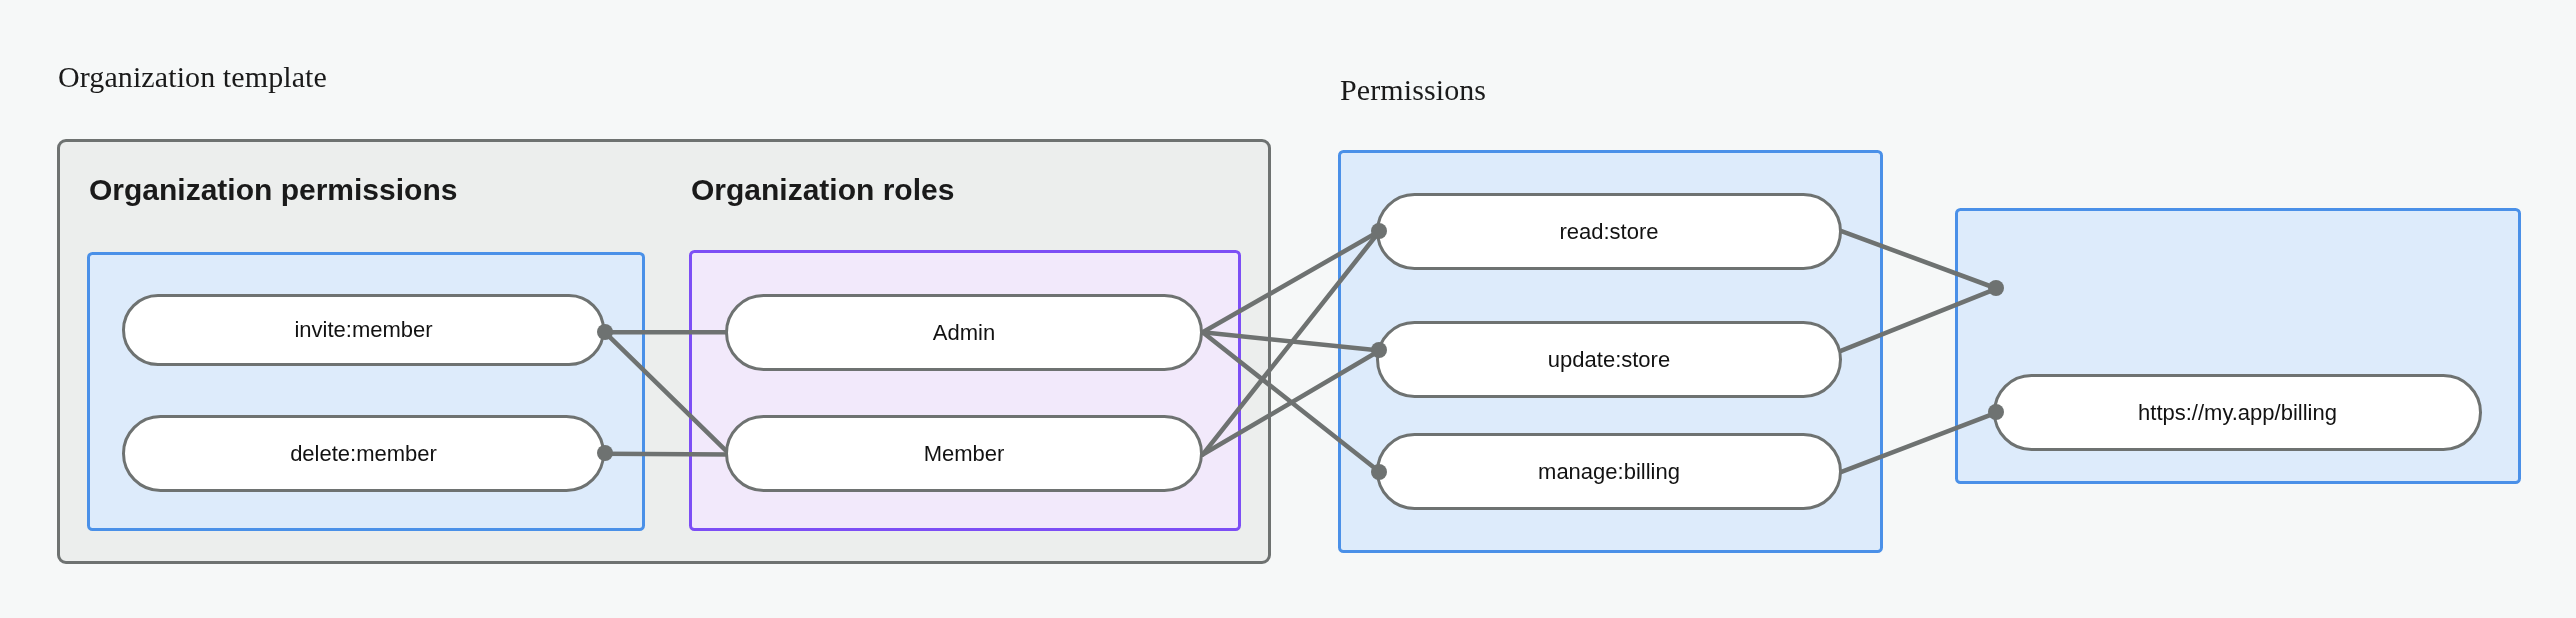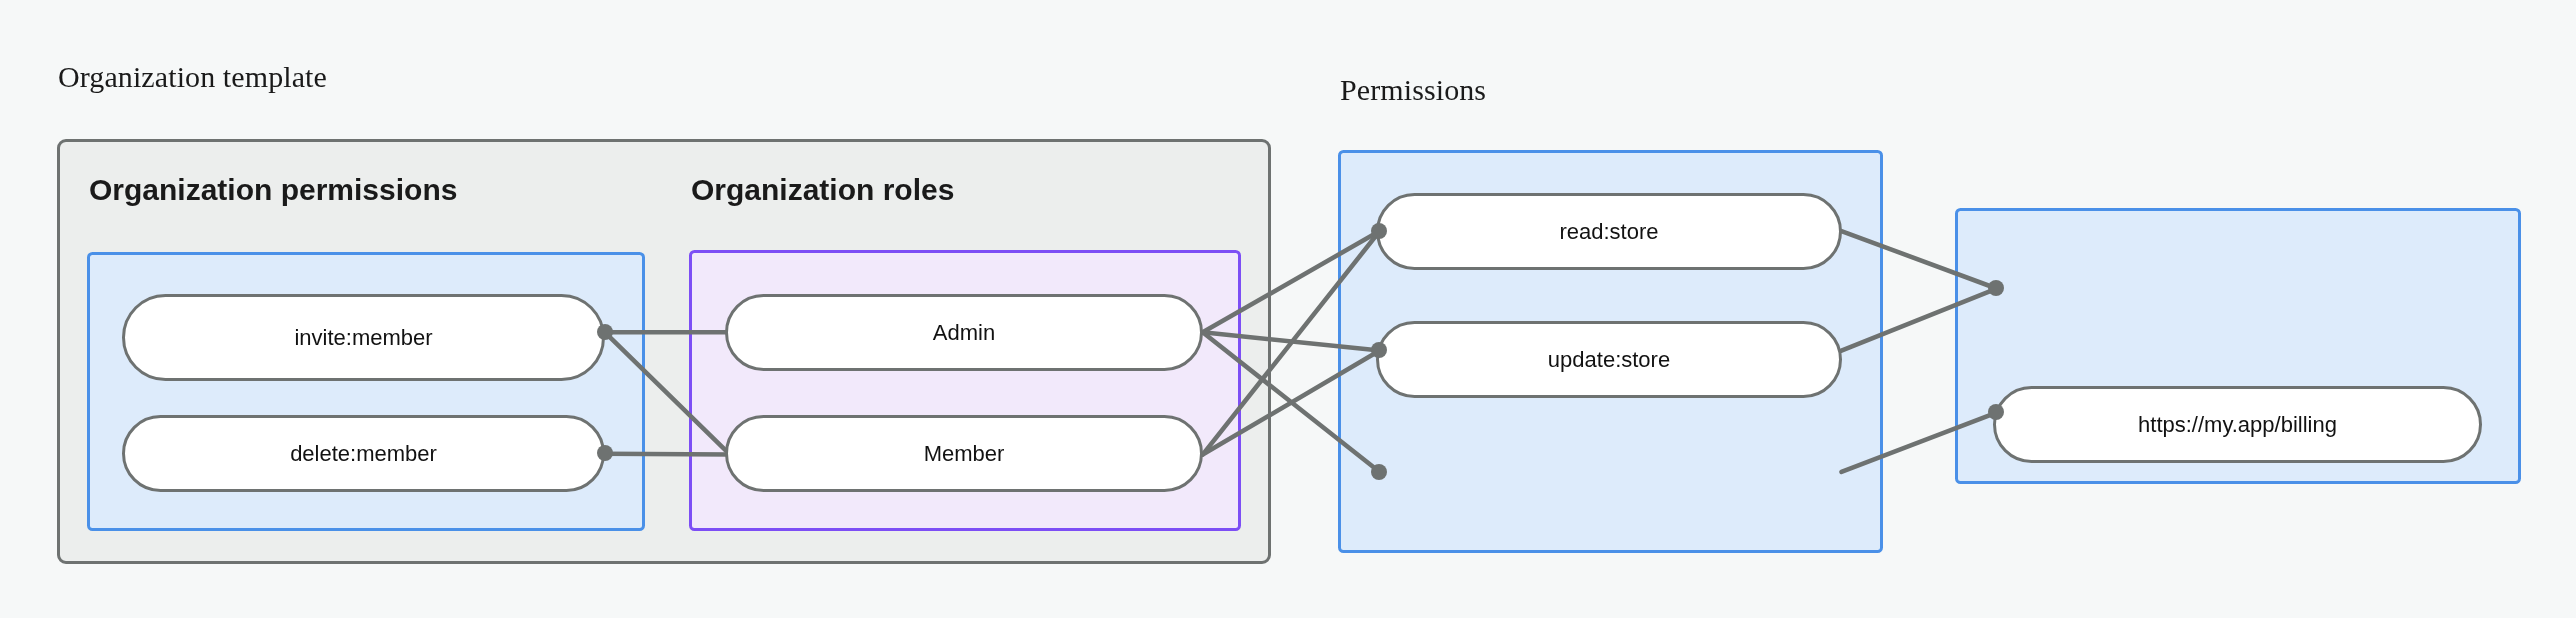--- a/index.html
+++ b/index.html
@@ -141,21 +141,21 @@
   </svg>
 
   <div class="dot" style="left:597px; top:324px;"></div>
   <div class="dot" style="left:597px; top:445px;"></div>
   <div class="dot" style="left:1371px; top:223px;"></div>
   <div class="dot" style="left:1371px; top:342px;"></div>
   <div class="dot" style="left:1371px; top:464px;"></div>
   <div class="dot" style="left:1988px; top:280px;"></div>
   <div class="dot" style="left:1988px; top:404px;"></div>
 
-  <div class="pill" style="left:122px; top:294px; width:483px; height:87px;">
+  <div class="pill" style="left:122px; top:294px; width:483px; height:72px;">
     <span>invite:member</span>
   </div>
 
   <div class="pill" style="left:122px; top:415px; width:483px; height:77px;">
     <span>delete:member</span>
   </div>
 
   <div class="pill" style="left:725px; top:294px; width:478px; height:77px;">
     <span>Admin</span>
   </div>
@@ -165,20 +165,23 @@
   </div>
 
   <div class="pill" style="left:1376px; top:193px; width:466px; height:77px;">
     <span>read:store</span>
   </div>
 
   <div class="pill" style="left:1376px; top:312px; width:466px; height:77px;margin-top:9px;">
     <span>update:store</span>
   </div>
 
+  <div class="pill" style="left:1376px; top:433px; width:466px; height:77px;">
+    <span>manage:billing</span>
+  </div>
 
 
-  <div class="pill" style="left:1993px; top:374px; width:489px; height:77px;margin-top:12px;">
+  <div class="pill" style="left:1993px; top:374px; width:489px; height:77px;">
     <span>https://my.app/billing</span>
   </div>
 
 </div>
 
 
 </body></html>

